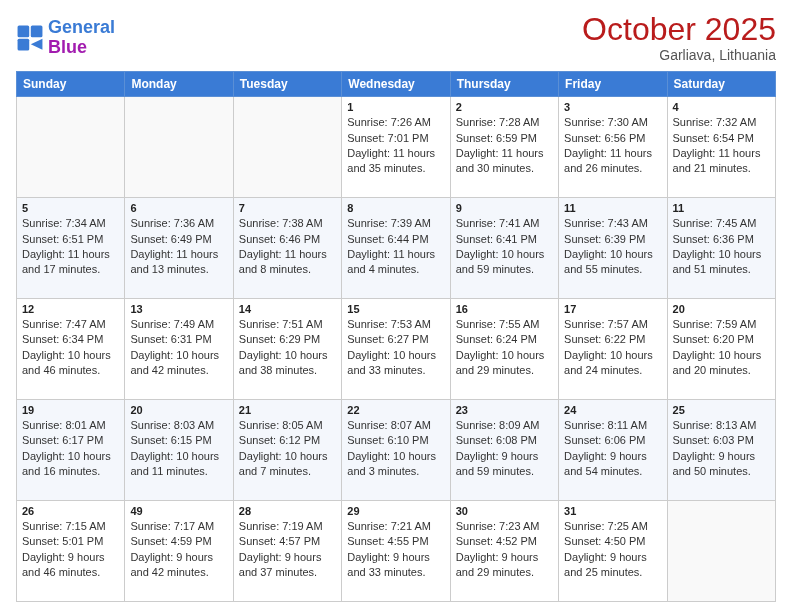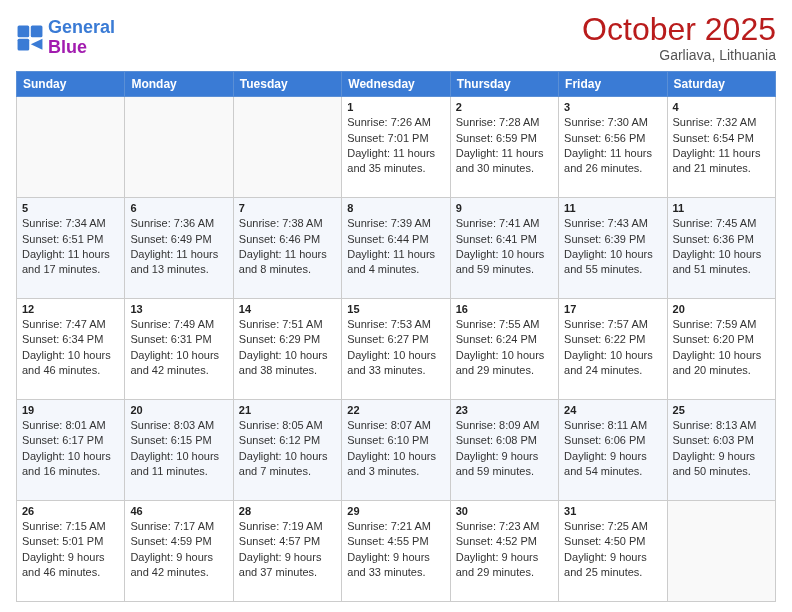--- a/index.html
+++ b/index.html
@@ -242,21 +242,21 @@
             <div class="day-num">25</div>
             <div class="day-info">Sunrise: 8:13 AM<br>Sunset: 6:03 PM<br>Daylight: 9 hours<br>and 50 minutes.</div>
           </td>
         </tr>
         <tr>
           <td>
             <div class="day-num">26</div>
             <div class="day-info">Sunrise: 7:15 AM<br>Sunset: 5:01 PM<br>Daylight: 9 hours<br>and 46 minutes.</div>
           </td>
           <td>
-            <div class="day-num">46</div>
+            <div class="day-num">49</div>
             <div class="day-info">Sunrise: 7:17 AM<br>Sunset: 4:59 PM<br>Daylight: 9 hours<br>and 42 minutes.</div>
           </td>
           <td>
             <div class="day-num">28</div>
             <div class="day-info">Sunrise: 7:19 AM<br>Sunset: 4:57 PM<br>Daylight: 9 hours<br>and 37 minutes.</div>
           </td>
           <td>
             <div class="day-num">29</div>
             <div class="day-info">Sunrise: 7:21 AM<br>Sunset: 4:55 PM<br>Daylight: 9 hours<br>and 33 minutes.</div>
           </td>

